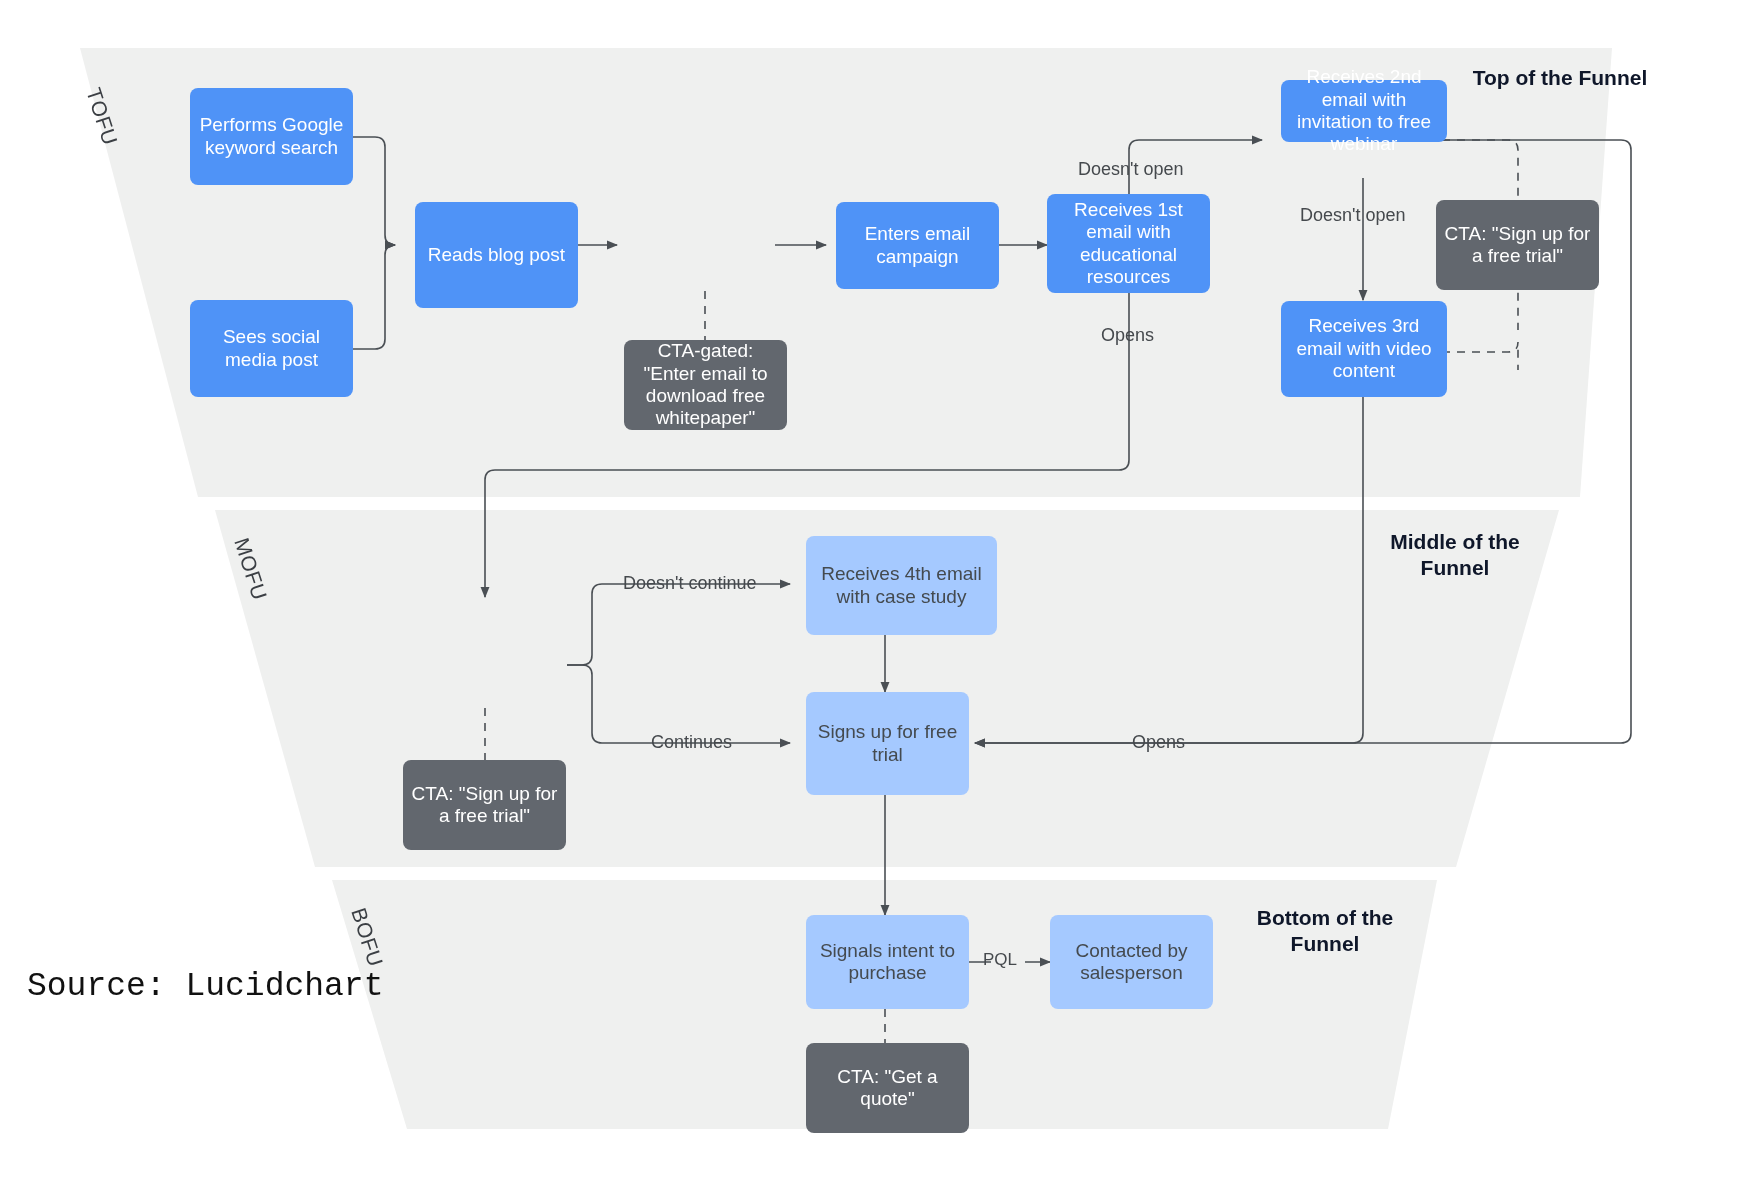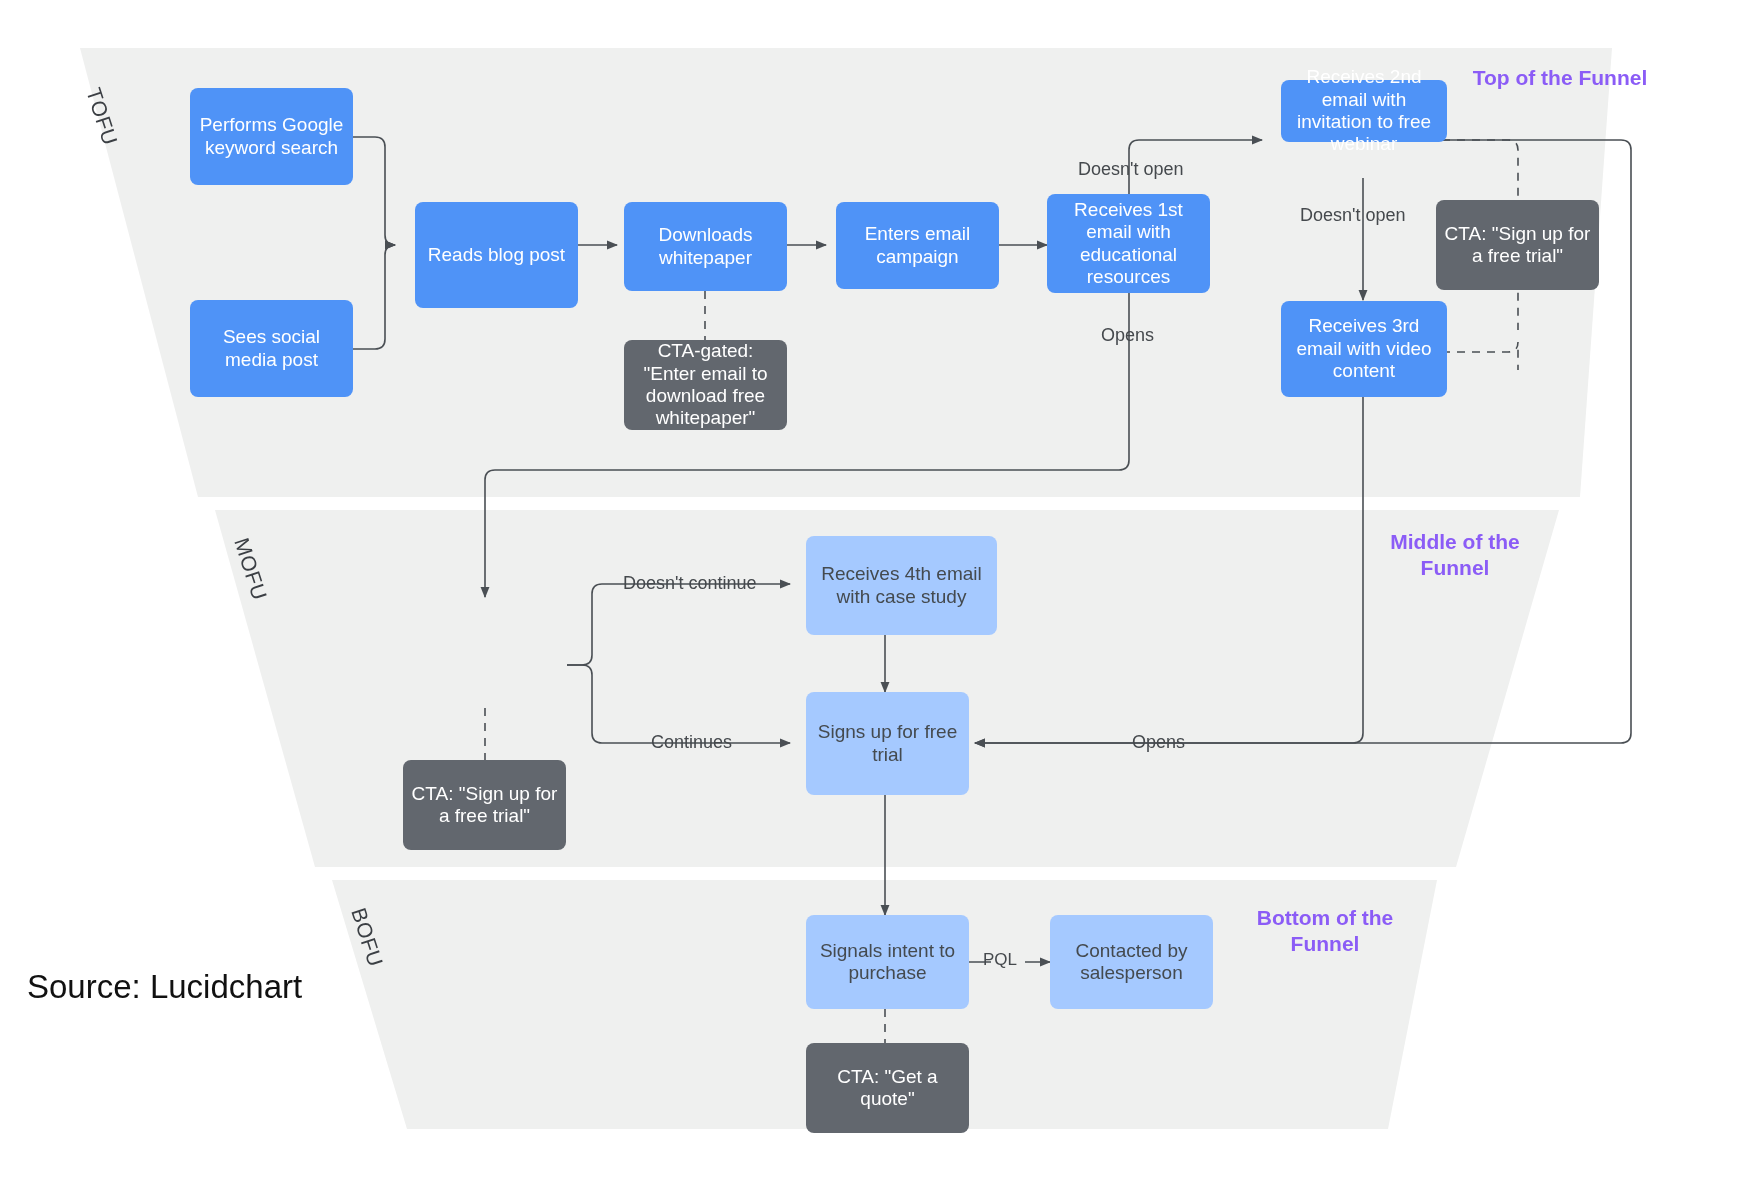--- a/index.html
+++ b/index.html
@@ -52,40 +52,40 @@
     font-size: 18px;
     color: #45494d;
     white-space: nowrap;
     z-index: 6;
     background: transparent;
   }
   .stage-title {
     position: absolute;
     font-size: 21px;
     font-weight: bold;
-    color: #8b5cf6;
+    color: #0f172a;
     text-align: center;
     line-height: 1.25;
     z-index: 4;
   }
   .stage-tag {
     position: absolute;
     font-size: 21px;
     color: #3b3f44;
     font-weight: normal;
     z-index: 4;
     letter-spacing: 0.5px;
   }
   .source-note {
     position: absolute;
     left: 27px;
     top: 968px;
     font-size: 33px;
     color: #111111;
-    font-family: Liberation Sans, sans-serif;
+    font-family: Liberation Mono, monospace;
     z-index: 10;
   }
 </style>
 </head>
 <body>
 
 <div id="canvas">
 
   <svg id="bg-svg" viewBox="0 0 1758 1190">
     <defs>
@@ -162,21 +162,20 @@
     <div>Bottom of the</div>
     <div>Funnel</div>
   </div>
 
   <div class="node node-blue" style="left:190px; top:300px; width:163px; height:97px;">Sees social media post</div>
 
   <div class="node node-blue" style="left:190px; top:88px; width:163px; height:97px;">Performs Google keyword search</div>
 
   <div class="node node-blue" style="left:415px; top:202px; width:163px; height:106px;">Reads blog post</div>
 
-  <div class="node node-blue" style="left:624px; top:202px; width:163px; height:89px;">Downloads whitepaper</div>
 
   <div class="node node-gray" style="left:624px; top:340px; width:163px; height:90px;">CTA-gated: "Enter email to download free whitepaper"</div>
 
   <div class="node node-blue" style="left:836px; top:202px; width:163px; height:87px;">Enters email campaign</div>
 
   <div class="node node-blue" style="left:1047px; top:194px; width:163px; height:99px;">Receives 1st email with educational resources</div>
 
   <div class="node node-blue" style="left:1281px; top:80px; width:166px; height:62px;">Receives 2nd email with invitation to free webinar</div>
 
   <div class="node node-blue" style="left:1281px; top:301px; width:166px; height:96px;">Receives 3rd email with video content</div>

